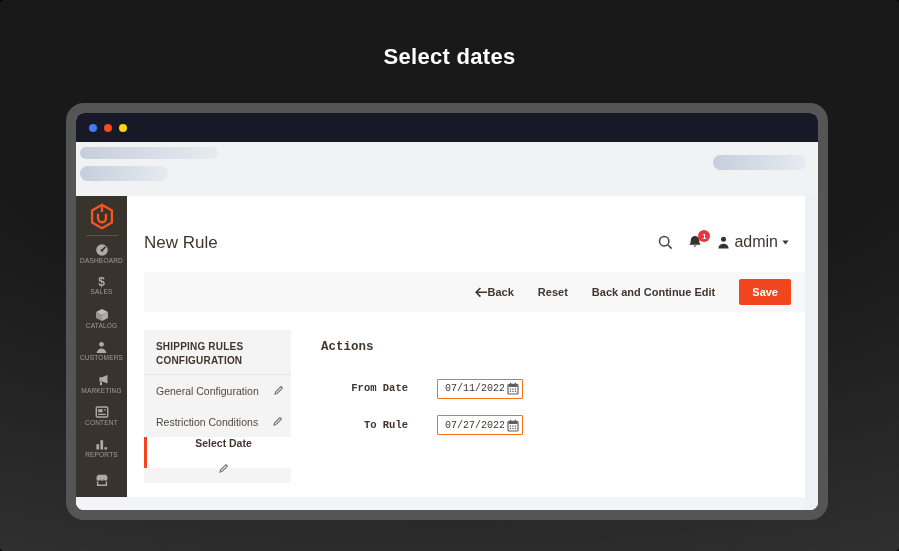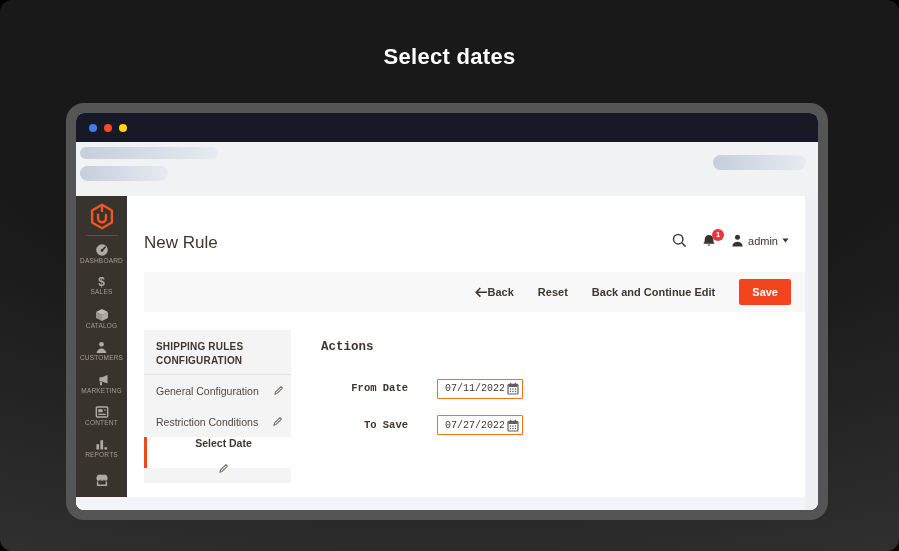--- a/index.html
+++ b/index.html
@@ -1,16 +1,16 @@
 <!DOCTYPE html>
 <html><head>
 <meta charset="utf-8">
 <style>
   html,body{margin:0;padding:0;background:#000;}
-  .screen{position:relative;width:899px;height:551px;overflow:hidden;border-radius:12px;
+  .screen{position:relative;width:899px;height:551px;overflow:hidden;border-radius:4px;
     background:radial-gradient(130% 100% at 50% 18%, #191919 42%, #343434 100%);
     font-family:"Liberation Sans","DejaVu Sans",sans-serif;}
   .stage-title{position:absolute;left:0;right:0;top:44px;text-align:center;color:#ffffff;
     font-size:22px;font-weight:700;letter-spacing:.3px;}
   
   .window{position:absolute;left:66px;top:103px;width:742px;height:397px;border:10px solid #555555;
     border-radius:18px;background:#ffffff;overflow:hidden;}
   .titlebar{height:29px;background:#171a26;display:flex;align-items:center;padding-left:13px;gap:7px;}
   .dot{width:8px;height:8px;border-radius:50%;}
   .dot-blue{background:#3f7cf6;}
@@ -33,21 +33,21 @@
   .side-item .lbl{font-size:6.5px;color:#a39d97;letter-spacing:.2px;line-height:1;}
   .dollar{font-size:12px;line-height:12px;font-weight:700;color:#b0aaa4;}
   
   .main{position:relative;flex:1;background:#fff;}
   .page-heading{position:absolute;left:17px;top:37px;font-size:17px;font-weight:400;color:#41362f;}
   .head-icons{position:absolute;right:16px;top:37px;display:flex;align-items:center;gap:15px;}
   .bell-wrap{position:relative;cursor:pointer;}
   .badge{position:absolute;top:-5px;right:-8px;min-width:12px;height:12px;border-radius:7px;background:#e8353d;
     color:#fff;font-size:7.5px;font-weight:700;display:flex;align-items:center;justify-content:center;}
   .admin-group{display:flex;align-items:center;gap:4px;cursor:pointer;}
-  .admin-name{font-size:11px;color:#41362f;text-align:right;}
+  .admin-name{font-size:16px;color:#41362f;text-align:right;}
   
   .toolbar{position:absolute;left:17px;right:0;top:76px;height:40px;background:#f8f8f8;
     display:flex;align-items:center;justify-content:flex-end;gap:24px;}
   .tb-btn{display:flex;align-items:center;gap:0;font-size:11px;font-weight:700;color:#41362f;cursor:pointer;background:none;border:none;padding:0;font-family:inherit;}
   .save-btn{margin-right:14px;background:#f1461d;color:#fff;font-size:11px;font-weight:700;border:none;
     border-radius:2px;padding:7px 13px;cursor:pointer;font-family:Liberation Sans, sans-serif;}
   
   .panel{position:absolute;left:17px;top:134px;width:147px;height:153px;background:#f4f4f4;}
   .panel-title{padding:10px 12px 7px;font-size:10px;font-weight:700;color:#41362f;line-height:1.35;letter-spacing:.2px;}
   .panel-divider{height:1px;background:#e2e2e2;}
@@ -282,21 +282,21 @@
                       <rect x="2.8" y="8.8" width="1.3" height="1.3"></rect>
                         <rect x="5.3" y="8.8" width="1.3" height="1.3"></rect>
                         <rect x="7.8" y="8.8" width="1.3" height="1.3"></rect>
                     </g>
                   </svg>
                 </span>
               </span>
             </div>
 
             <div class="field-row">
-              <span class="field-label">To Save</span>
+              <span class="field-label">To Rule</span>
               <span class="input-wrap">
                 <input class="date-input" type="text" readonly="" value="07/27/2022" style="">
                 <span class="cal-btn">
                   <svg width="12" height="13" viewBox="0 0 12 13">
                     <rect x="1" y="2.4" width="10" height="9.6" rx="1" fill="none" stroke="#5f5f5f" stroke-width="1.2"></rect>
                     <rect x="1.6" y="3" width="8.8" height="2" fill="#5f5f5f"></rect>
                     <path d="M3.6 0.8 v2 M8.4 0.8 v2" stroke="#5f5f5f" stroke-width="1.2"></path>
                     <g fill="#5f5f5f">
                       <rect x="2.8" y="6.4" width="1.3" height="1.3"></rect>
                         <rect x="5.3" y="6.4" width="1.3" height="1.3"></rect>

